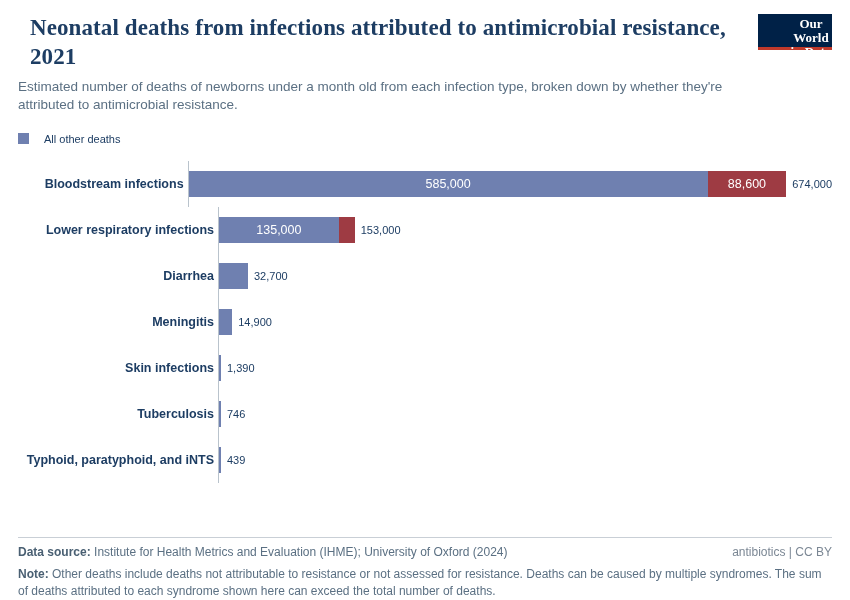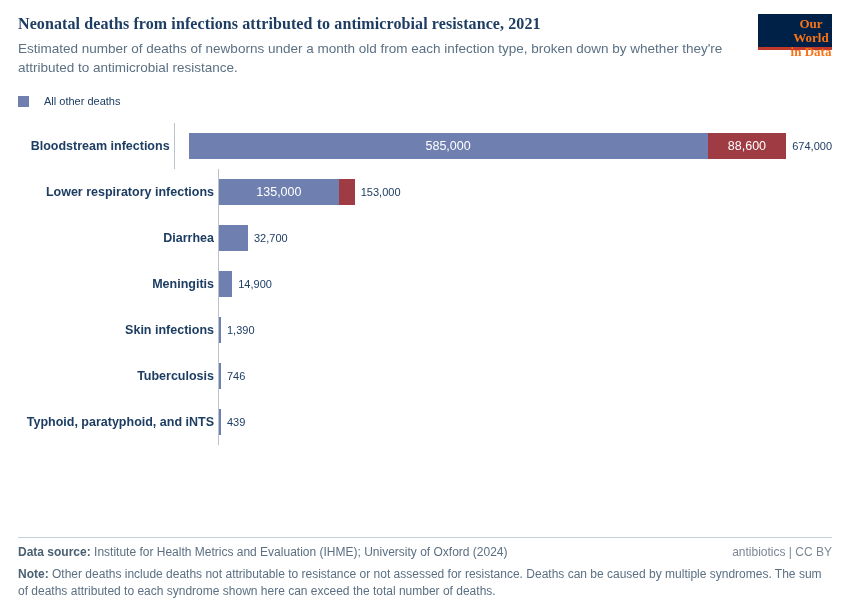--- a/index.html
+++ b/index.html
@@ -22,42 +22,42 @@
     padding: 14px 18px 0 18px;
     position: relative;
   }
   
   .header {
     position: relative;
     padding-right: 90px;
   }
   .title {
     font-family: "Liberation Serif", serif;
-    font-size: 16px;
+    font-size: 23px;
     font-weight: 700;
     line-height: 1.25;
     color: #1d3d63;
     letter-spacing: 0.1px;
-    margin: 0 0 6px 0;
+    margin: 0 0 6px 12px;
   }
   .subtitle {
     font-size: 13.5px;
     line-height: 1.38;
     color: #5b7083;
     margin: 0;
     max-width: 790px;
   }
   .logo {
     position: absolute;
     top: 0;
     right: 0;
     width: 74px;
     height: 36px;
     background: #002147;
-    color: #f97316;
+    color: #ffffff;
     font-family: "Liberation Serif", serif;
     font-weight: 700;
     font-size: 13px;
     line-height: 1.08;
     text-align: center;
     padding-top: 3px;
     box-sizing: border-box;
     border-bottom: 3px solid #c0392b;
     padding-left: 32px;
   }
@@ -186,21 +186,21 @@
         <span class="legend-swatch" style="background: rgb(111, 128, 176);"></span>
         <span>All other deaths</span>
       </div>
     </div>
 
   <div class="chart" id="chart">
       <div class="row">
         <div class="row-label">Bloodstream infections</div>
         <div class="bar-area">
           <div class="bars">
-            <div class="seg other" style="width: 519.036px; margin-left: 14px;">585,000</div>
+            <div class="seg other" style="width: 519.036px;">585,000</div>
             <div class="seg amr" style="width: 78.6095px;">88,600</div>
           </div>
           <div class="total">674,000</div>
         </div>
       </div>
       <div class="row">
         <div class="row-label">Lower respiratory infections</div>
         <div class="bar-area">
           <div class="bars">
             <div class="seg other" style="width: 119.777px;">135,000</div>

